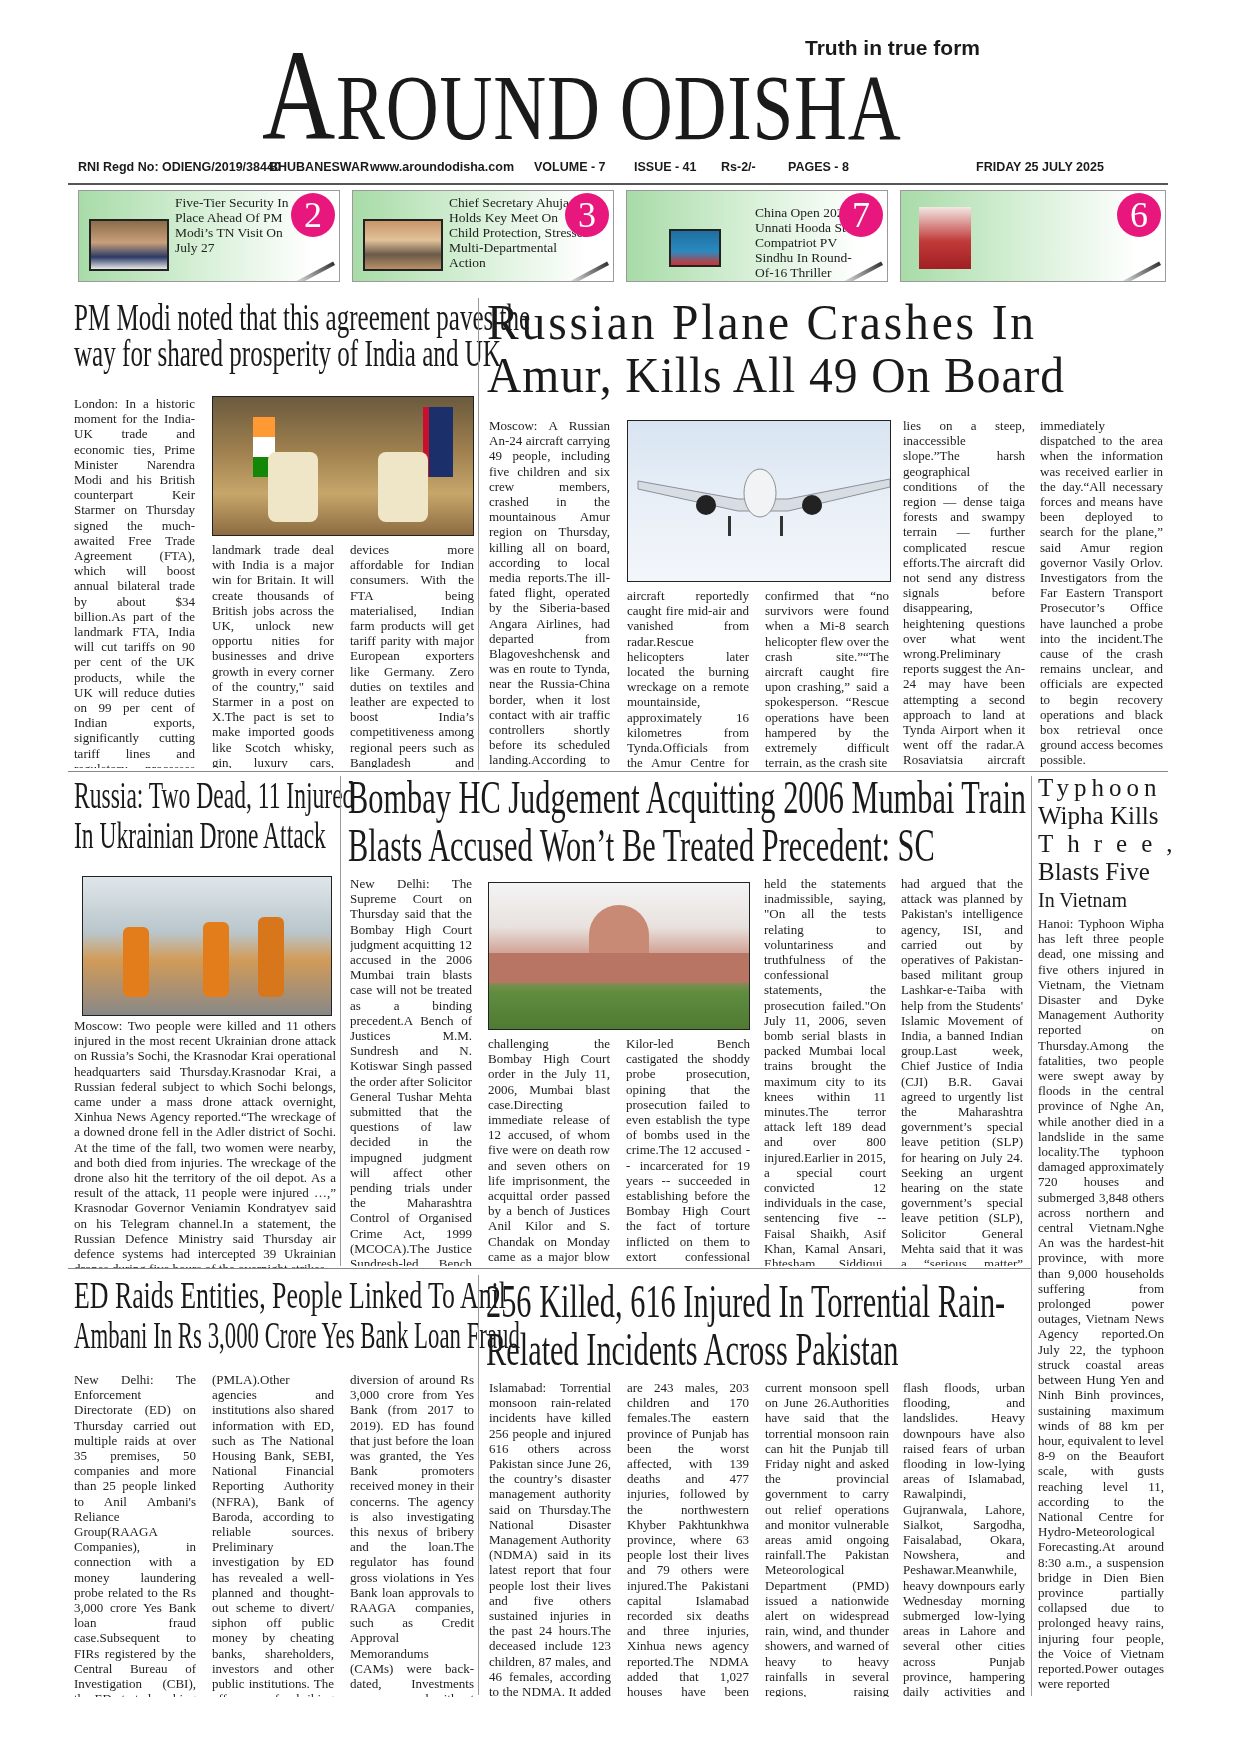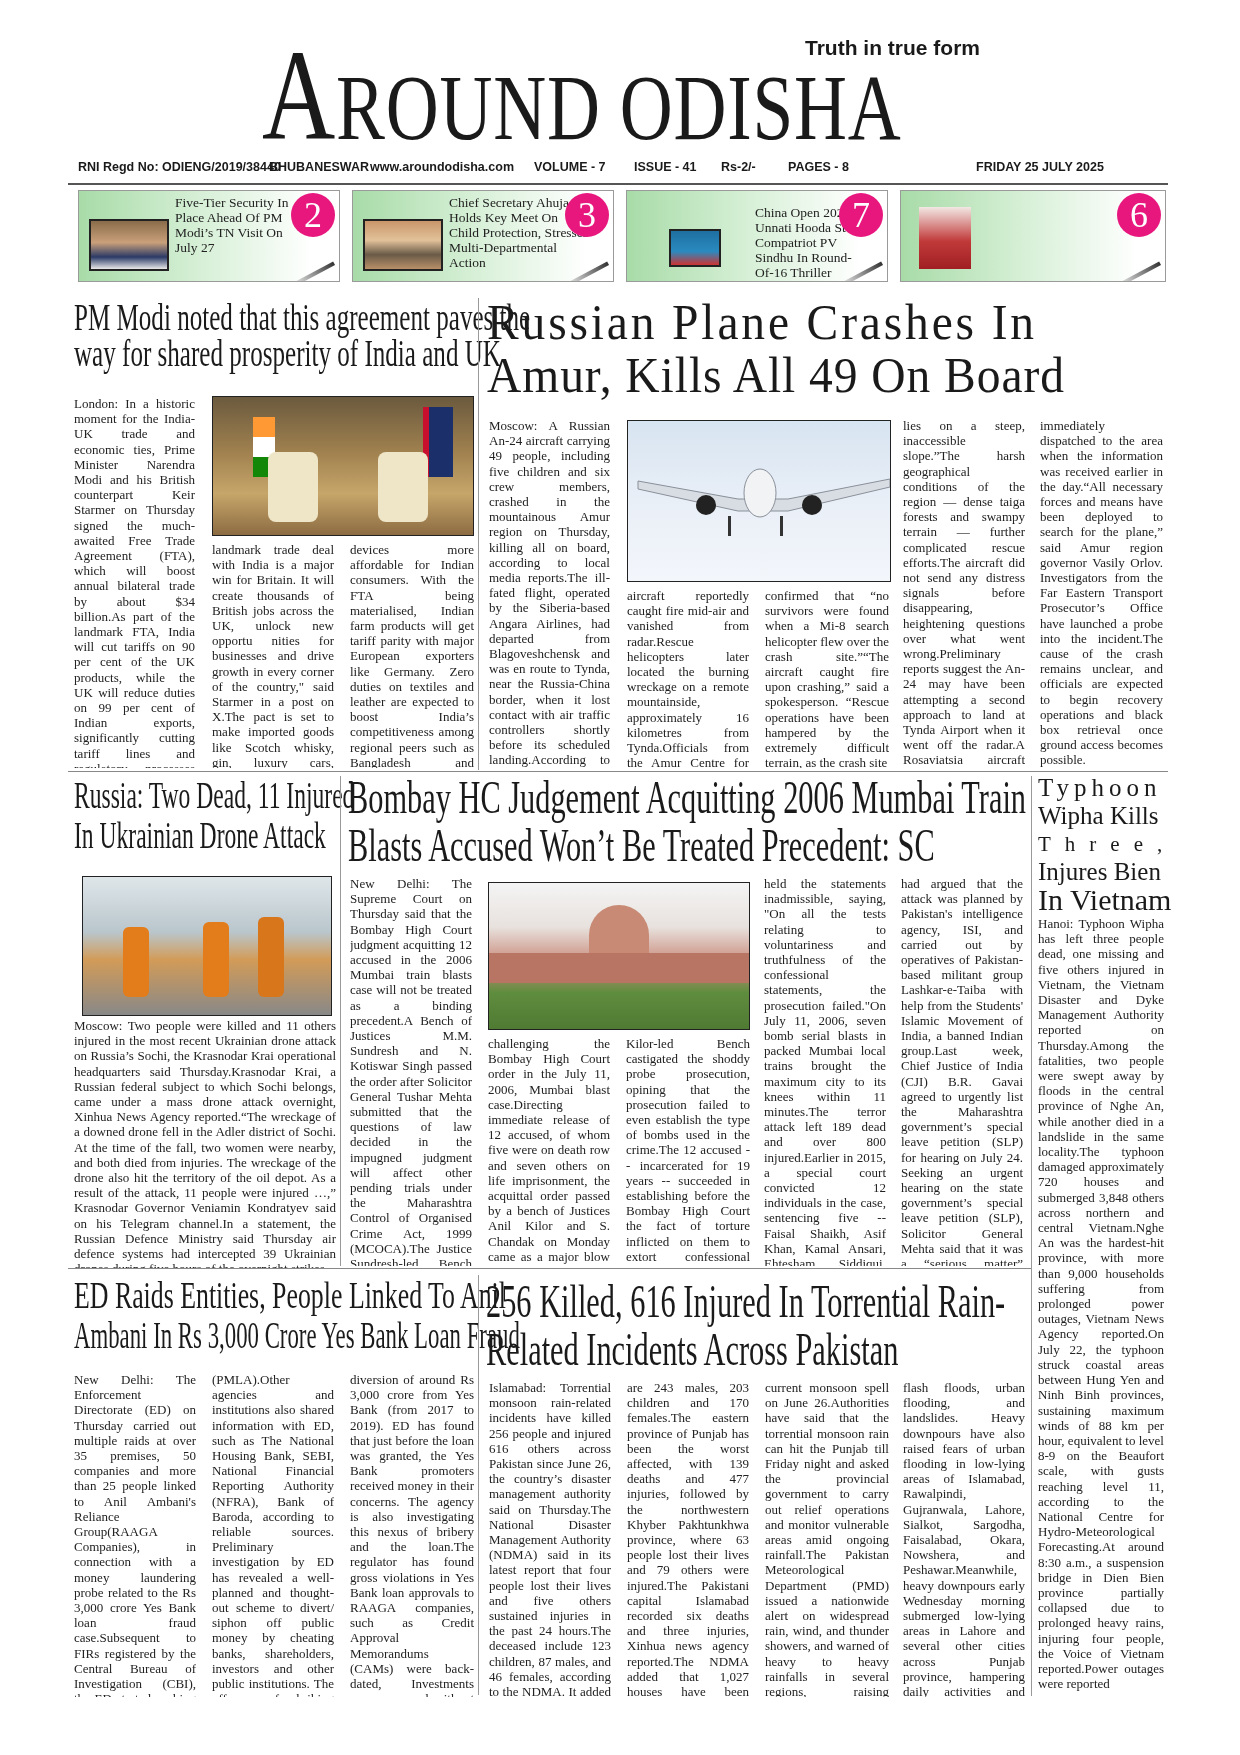--- a/index.html
+++ b/index.html
@@ -142,23 +142,23 @@
 <div class="abs col" style="left:488px;top:1036px;width:122px;height:230px">challenging the Bombay High Court order in the July 11, 2006, Mumbai blast case.Directing immediate release of 12 accused, of whom five were on death row and seven others on life imprisonment, the acquittal order passed by a bench of Justices Anil Kilor and S. Chandak on Monday came as a major blow to the investigation agencies in Maharashtra.The Justice</div>
 <div class="abs col" style="left:626px;top:1036px;width:124px;height:230px">Kilor-led Bench castigated the shoddy probe prosecution, opining that the prosecution failed to even establish the type of bombs used in the crime.The 12 accused -- incarcerated for 19 years -- succeeded in establishing before the Bombay High Court the fact of torture inflicted on them to extort confessional statements.As a result, it</div>
 <div class="abs col" style="left:764px;top:876px;width:122px;height:390px">held the statements inadmissible, saying, "On all the tests relating to voluntariness and truthfulness of the confessional statements, the prosecution failed."On July 11, 2006, seven bomb serial blasts in packed Mumbai local trains brought the maximum city to its knees within 11 minutes.The terror attack left 189 dead and over 800 injured.Earlier in 2015, a special court convicted 12 individuals in the case, sentencing five -- Faisal Shaikh, Asif Khan, Kamal Ansari, Ehtesham Siddiqui, and Naveed Khan -- to death, while the remaining seven were given life impris onment.The prosecution</div>
 <div class="abs col" style="left:901px;top:876px;width:122px;height:390px">had argued that the attack was planned by Pakistan's intelligence agency, ISI, and carried out by operatives of Pakistan-based militant group Lashkar-e-Taiba with help from the Students' Islamic Movement of India, a banned Indian group.Last week, Chief Justice of India (CJI) B.R. Gavai agreed to urgently list the Maharashtra government’s special leave petition (SLP) for hearing on July 24. Seeking an urgent hearing on the state government’s special leave petition (SLP), Solicitor General Mehta said that it was a “serious matter” requiring the top court’s consideration on “some important issues”.</div>
 
 <div class="abs vline" style="left:1031px;top:776px;height:920px"></div>
 
 <div class="abs" style="left:1038px;top:774px;width:126px">
   <div class="hl" style="font-size:25px;line-height:28px;letter-spacing:5px">Typhoon</div>
   <div class="hl" style="font-size:25px;line-height:28px">Wipha Kills</div>
-  <div class="hl" style="font-size:21px;line-height:28px;letter-spacing:14px">Three,</div>
-  <div class="hl" style="font-size:25px;line-height:28px">Injures Bien</div>
-  <div class="hl" style="font-size:30px;line-height:28px">In Vietnam</div>
+  <div class="hl" style="font-size:25px;line-height:28px;letter-spacing:14px">Three,</div>
+  <div class="hl" style="font-size:25px;line-height:28px">Blasts Five</div>
+  <div class="hl" style="font-size:20px;line-height:28px">In Vietnam</div>
 </div>
 <div class="abs col" style="left:1038px;top:916px;width:126px;height:780px">Hanoi: Typhoon Wipha has left three people dead, one missing and five others injured in Vietnam, the Vietnam Disaster and Dyke Management Authority reported on Thursday.Among the fatalities, two people were swept away by floods in the central province of Nghe An, while another died in a landslide in the same locality.The typhoon damaged approximately 720 houses and submerged 3,848 others across northern and central Vietnam.Nghe An was the hardest-hit province, with more than 9,000 households suffering from prolonged power outages, Vietnam News Agency reported.On July 22, the typhoon struck coastal areas between Hung Yen and Ninh Binh provinces, sustaining maximum winds of 88 km per hour, equivalent to level 8-9 on the Beaufort scale, with gusts reaching level 11, according to the National Centre for Hydro-Meteorological Forecasting.At around 8:30 a.m., a suspension bridge in Dien Bien province partially collapsed due to prolonged heavy rains, injuring four people, the Voice of Vietnam reported.Power outages were reported</div>
 
 <div class="abs hline" style="left:68px;top:1268px;width:963px"></div>
 
 <div class="abs" style="left:74px;top:1276px;width:400px">
   <div class="hl" style="font-size:38px;transform:scaleX(0.68);width:600px">ED Raids Entities, People Linked To Anil</div>
   <div class="hl" style="font-size:38px;transform:scaleX(0.60);width:680px">Ambani In Rs 3,000 Crore Yes Bank Loan Fraud</div>
 </div>
 <div class="abs col" style="left:74px;top:1372px;width:122px;height:325px">New Delhi: The Enforcement Directorate (ED) on Thursday carried out multiple raids at over 35 premises, 50 companies and more than 25 people linked to Anil Ambani's Reliance Group(RAAGA Companies), in connection with a money laundering probe related to the Rs 3,000 crore Yes Bank loan fraud case.Subsequent to FIRs registered by the Central Bureau of Investigation (CBI), the ED started probing the offence of money laundering by RAAGA Companies under the Prevention of Money Laundering Act</div>

